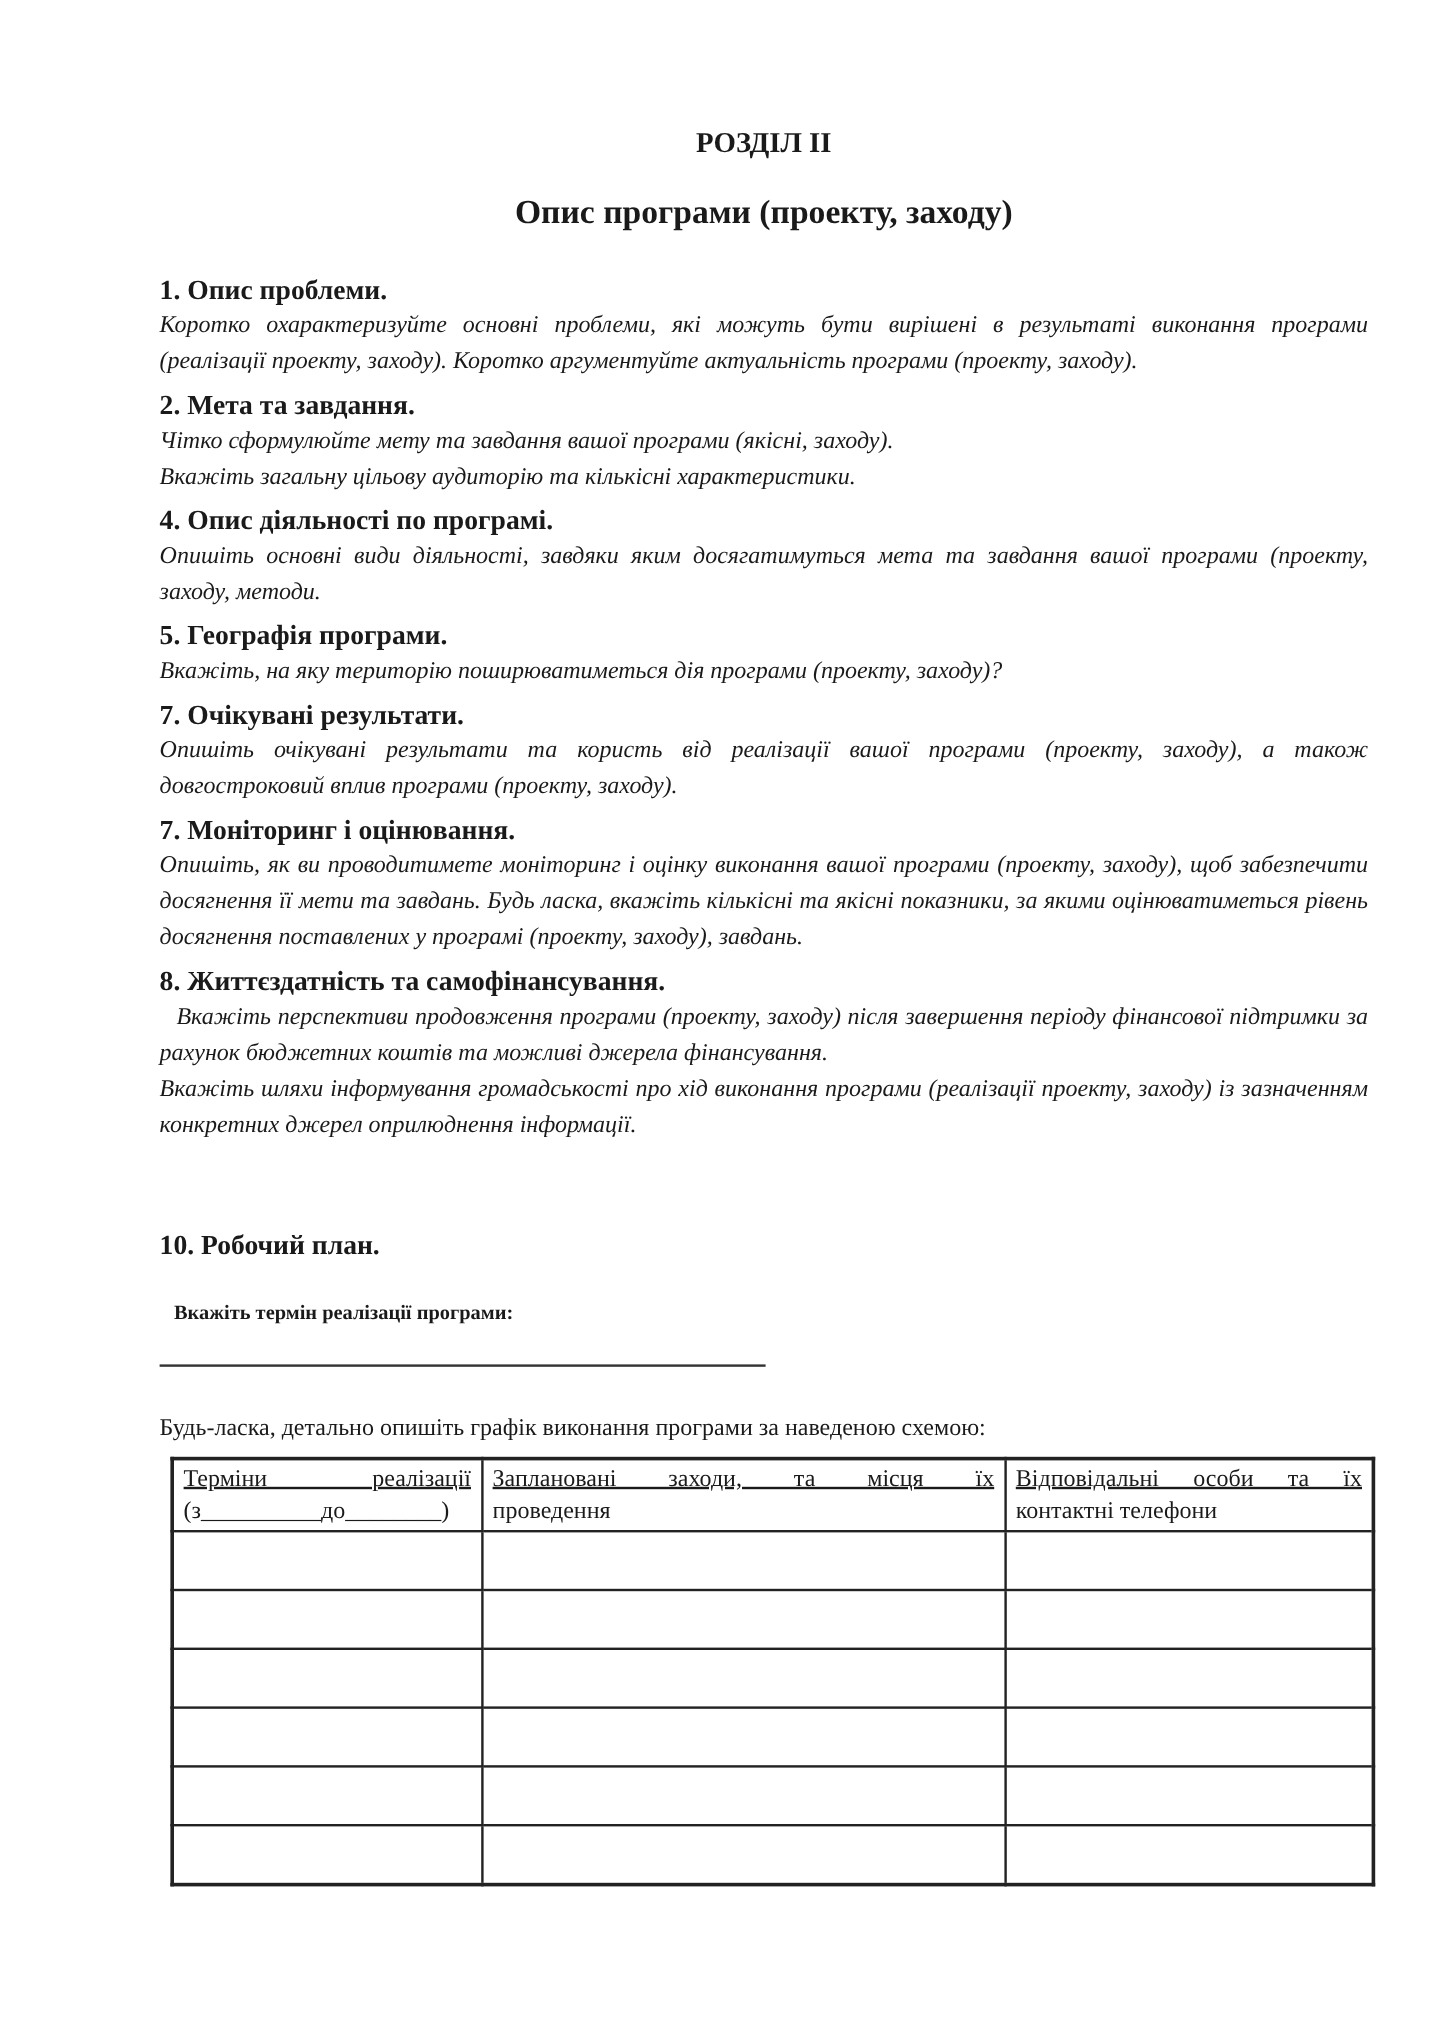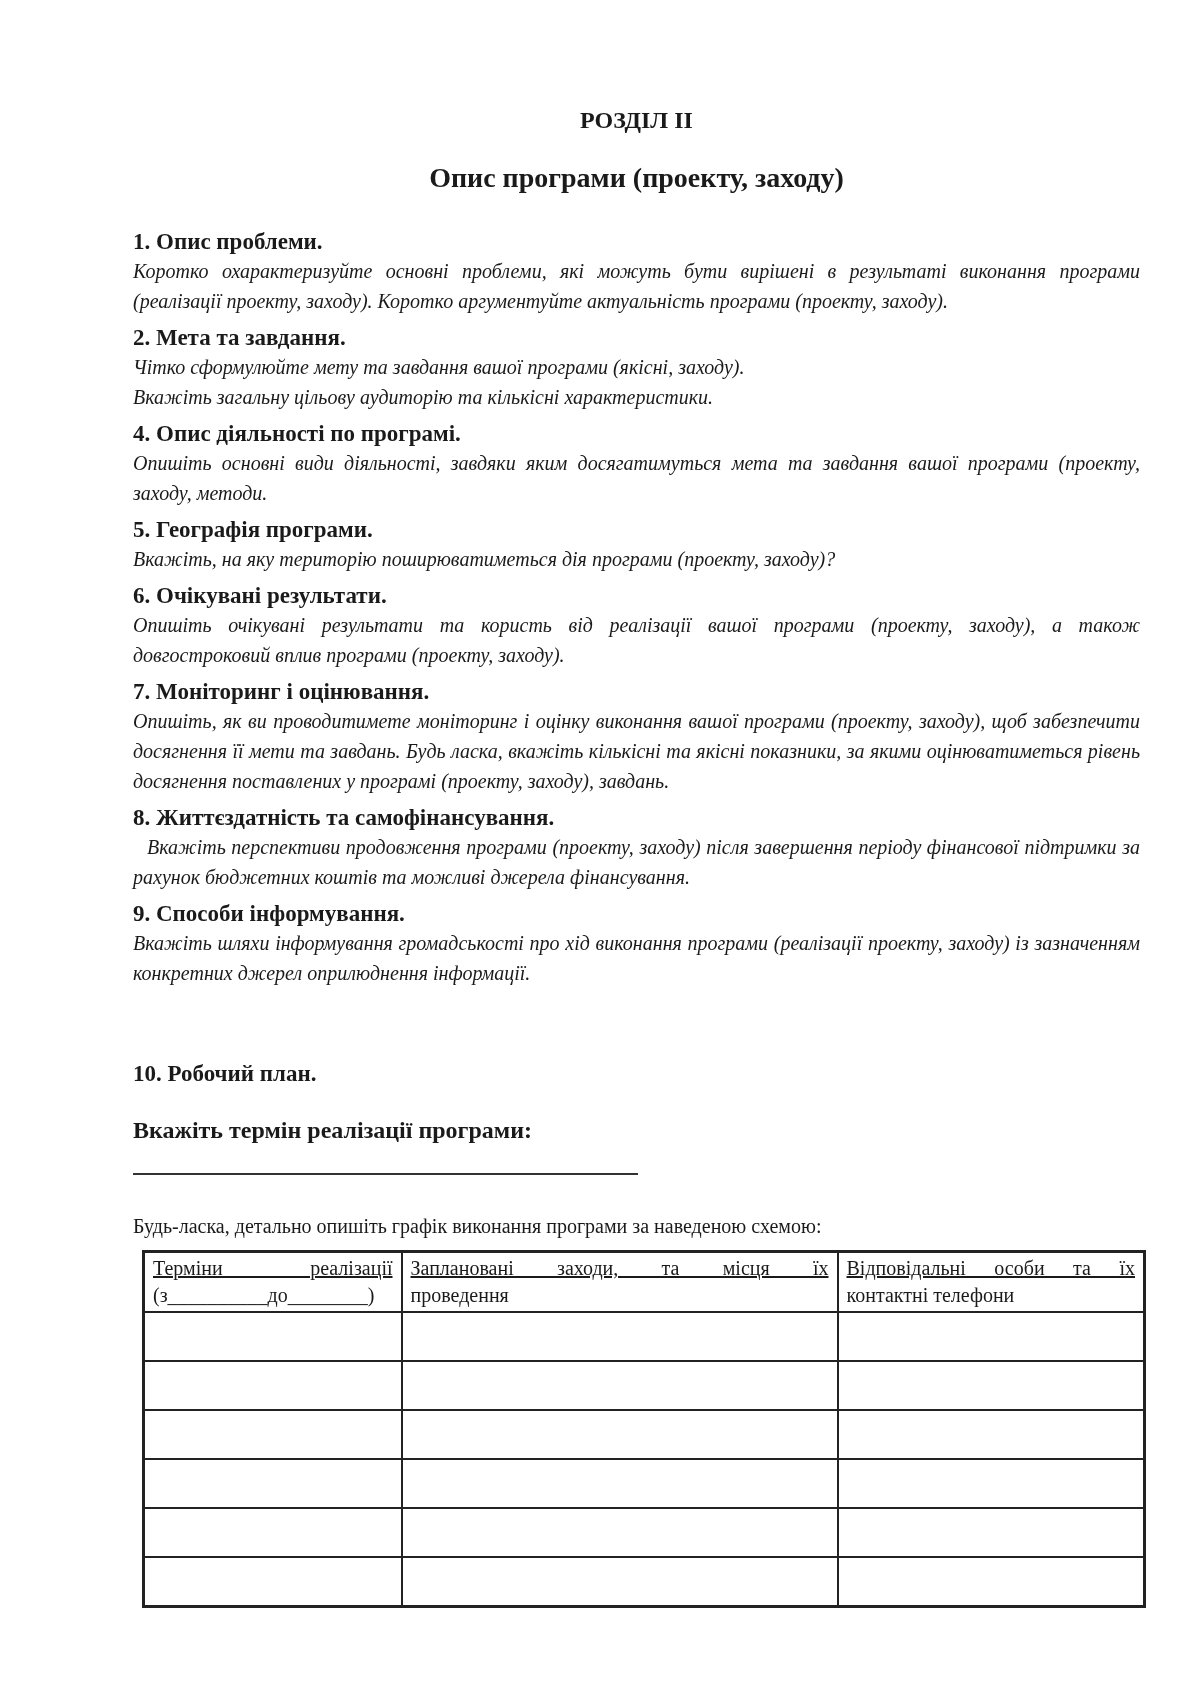--- a/index.html
+++ b/index.html
@@ -51,23 +51,23 @@
     font-size: 20px;
     line-height: 30px;
     margin: 0;
     text-align: justify;
   }
   .section-body.indent {
     text-indent: 14px;
   }
   .term-prompt {
     font-weight: bold;
-    font-size: 24px;
-    line-height: 28px;
-    margin: 28px 0 0 0;
+    font-size: 17px;
+    line-height: 28px;
+    margin: 28px 0 0 12px;
   }
   .term-line {
     width: 505px;
     height: 1px;
     border-bottom: 2px solid #333333;
     margin-top: 28px;
   }
   .schedule-prompt {
     font-size: 20px;
     line-height: 28px;
@@ -130,36 +130,35 @@
     <h3 class="section-heading">4. Опис діяльності по програмі.</h3>
     <p class="section-body">Опишіть основні види діяльності, завдяки яким досягатимуться мета та завдання вашої програми (проекту, заходу, методи.</p>
   </div>
 
   <div>
     <h3 class="section-heading">5. Географія програми.</h3>
     <p class="section-body">Вкажіть, на яку територію поширюватиметься дія  програми (проекту, заходу)?</p>
   </div>
 
   <div>
-    <h3 class="section-heading">6. Очікувані результати.</h3>
+    <h3 class="section-heading">7. Очікувані результати.</h3>
     <p class="section-body">Опишіть очікувані результати та користь від реалізації вашої  програми (проекту, заходу), а також довгостроковий вплив програми (проекту, заходу).</p>
   </div>
 
   <div>
     <h3 class="section-heading">7. Моніторинг і оцінювання.</h3>
     <p class="section-body">Опишіть, як ви проводитимете моніторинг і оцінку виконання вашої програми (проекту, заходу), щоб забезпечити досягнення її мети та завдань. Будь ласка, вкажіть кількісні та якісні показники, за якими оцінюватиметься рівень досягнення поставлених у програмі  (проекту, заходу), завдань.</p>
   </div>
 
   <div>
     <h3 class="section-heading">8. Життєздатність та самофінансування.</h3>
     <p class="section-body indent">Вкажіть перспективи продовження програми (проекту, заходу) після завершення періоду фінансової підтримки за рахунок бюджетних коштів та можливі джерела фінансування.</p>
   </div>
 
   <div>
-    <h3 class="section-heading">9. Способи  інформування.</h3>
     <p class="section-body">Вкажіть шляхи  інформування громадськості про  хід  виконання  програми  (реалізації  проекту, заходу) із зазначенням конкретних джерел оприлюднення інформації.</p>
   </div>
 
   <div>
     <h3 class="section-heading work-plan">10. Робочий план.</h3>
   </div>
 
   <h3 class="term-prompt">Вкажіть термін реалізації програми:</h3>
 
   <div class="term-line"></div>

